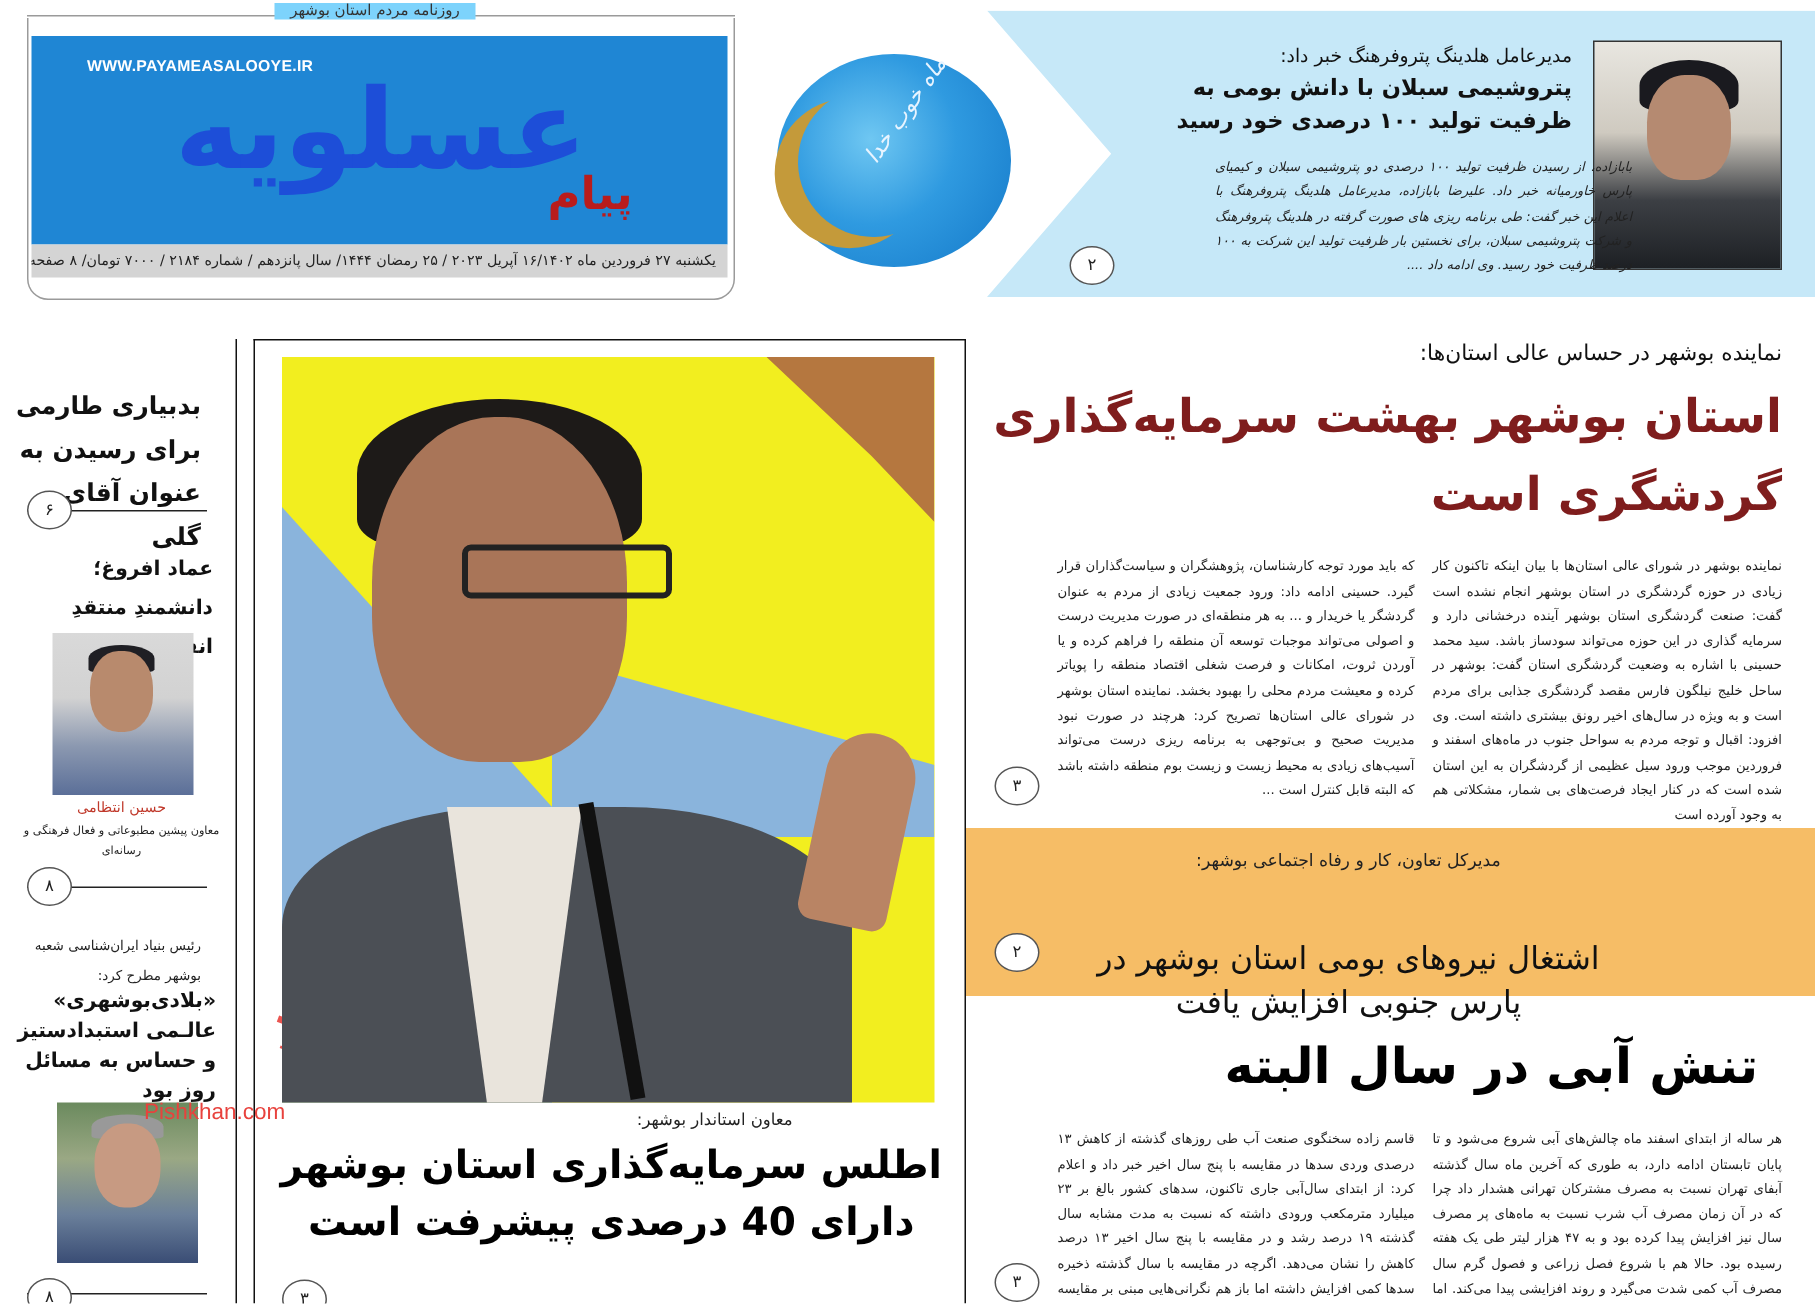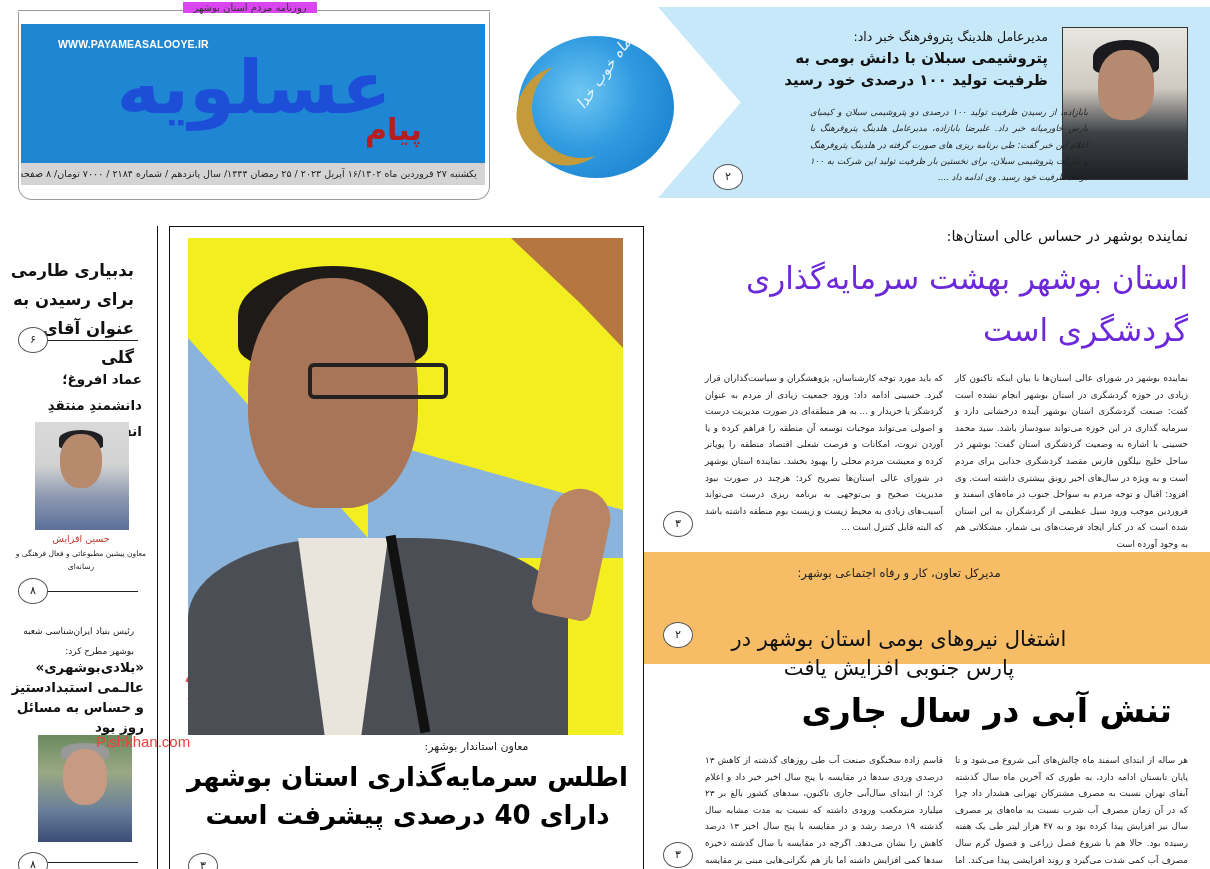--- a/index.html
+++ b/index.html
@@ -4,21 +4,21 @@
 <style>
   * { box-sizing: border-box; margin: 0; padding: 0; }
   html, body { width: 1210px; height: 869px; overflow: hidden; background: #ffffff; }
   body { position: relative; font-family: "DejaVu Sans", sans-serif; color: #111; direction: rtl; }
 
   .abs { position: absolute; }
 
   
   .masthead-frame { left: 18px; top: 12px; width: 472px; height: 188px; border: 1px solid #9a9a9a; border-top: none; border-radius: 0 0 14px 14px; }
   .masthead-tagline { left: 0; top: 2px; width: 500px; text-align: center; font-size: 10px; color: #333; }
-  .masthead-tagline span { background: #d946ef; padding: 0 10px; }
+  .masthead-tagline span { background: #7dd3fc; padding: 0 10px; }
   .masthead-topline { left: 18px; top: 10px; width: 472px; height: 1px; background: #9a9a9a; }
   .logo-box { left: 21px; top: 24px; width: 464px; height: 139px; background: #1f86d4; overflow: hidden; }
   .logo-url { left: 58px; top: 38px; font-family: "Liberation Sans", sans-serif; font-weight: bold; font-size: 10.5px; color: #fff; direction: ltr; letter-spacing: 0.2px; }
   .logo-text { left: 30px; top: 42px; width: 448px; text-align: center; font-family: "DejaVu Sans", sans-serif; font-weight: bold; font-size: 74px; line-height: 90px; color: #1d4ed8; letter-spacing: -2px; }
   .logo-sub { left: 365px; top: 112px; font-family: "DejaVu Sans", sans-serif; font-weight: bold; font-size: 30px; color: #b91c1c; }
   .dateline { left: 21px; top: 163px; width: 464px; height: 22px; background: #d4d4d4; font-size: 9.5px; line-height: 22px; padding-right: 8px; color: #222; white-space: nowrap; overflow: hidden; }
 
   
   .emblem { left: 518px; top: 36px; width: 156px; height: 142px; border-radius: 50%; background: radial-gradient(circle at 40% 40%, #6fc7f2 0%, #2f9ae0 45%, #1478c8 100%); }
   .crescent { left: 532px; top: 58px; width: 100px; height: 100px; border-radius: 50%; box-shadow: -14px 10px 0 0 #c49a3a; transform: rotate(10deg); }
@@ -65,21 +65,21 @@
   .center-photo .head { position: absolute; left: 60px; top: 40px; width: 170px; height: 230px; background: #a97558; border-radius: 48% 48% 42% 42%; }
   .center-photo .hair { position: absolute; left: 50px; top: 28px; width: 190px; height: 100px; background: #1d1a18; border-radius: 50% 50% 20% 20%; }
   .center-photo .glasses { position: absolute; left: 120px; top: 125px; width: 140px; height: 36px; border: 4px solid #222; border-radius: 6px; }
   .center-photo .hand { position: absolute; left: 355px; top: 250px; width: 60px; height: 130px; background: #b98464; border-radius: 30px 30px 10px 10px; transform: rotate(12deg); }
   .center-photo .mic { position: absolute; left: 215px; top: 296px; width: 10px; height: 200px; background: #111; transform: rotate(-10deg); }
   .center-kicker { left: 169px; top: 740px; width: 475px; text-align: center; font-size: 11px; color: #222; padding-left: 140px; }
   .center-title { left: 180px; top: 758px; width: 455px; text-align: center; font-size: 26px; font-weight: bold; line-height: 38px; color: #000; }
 
   
   .main-kicker { left: 660px; top: 228px; width: 528px; text-align: right; font-size: 14.5px; color: #111; }
-  .main-title { left: 660px; top: 252px; width: 528px; font-size: 31px; font-weight: normal; line-height: 52px; color: #6d28d9; }
+  .main-title { left: 660px; top: 252px; width: 528px; font-size: 31px; font-weight: bold; line-height: 52px; color: #7f1d1d; }
   .main-body-r { left: 955px; top: 370px; width: 233px; text-align: justify; font-size: 8.8px; line-height: 16.6px; color: #222; }
   .main-body-l { left: 705px; top: 370px; width: 238px; text-align: justify; font-size: 8.8px; line-height: 16.6px; color: #222; }
 
   
   .orange-box { left: 644px; top: 552px; width: 566px; height: 112px; background: #f6bd66; }
   .orange-kicker { left: 644px; top: 566px; width: 440px; text-align: center; font-size: 11.5px; color: #222; padding-left: 70px; }
   .orange-title { left: 644px; top: 585px; width: 440px; text-align: center; font-size: 21px; font-weight: normal; line-height: 29px; color: #111; padding-left: 70px; margin-top: 40px; }
 
   
   .water-title { left: 660px; top: 684px; width: 512px; text-align: right; font-size: 33px; font-weight: bold; line-height: 54px; color: #000; }
@@ -115,21 +115,21 @@
 <div class="abs left-col-rule"></div>
 <div class="abs left-h1">بدبیاری طارمی برای رسیدن به عنوان آقای گلی</div>
 <div class="abs sep-line" style="left:18px;top:340px;width:120px;"></div>
 <div class="abs page-circle" style="left:18px;top:327px;">۶</div>
 
 <div class="abs left-h2">عماد افروغ؛ دانشمندِ منتقدِ انقلابی!</div>
 <div class="abs left-photo1">
     <div class="hair"></div>
     <div class="head"></div>
   </div>
-<div class="abs left-caption-name">حسین افزایش</div>
+<div class="abs left-caption-name">حسین انتظامی</div>
 <div class="abs left-caption-role">معاون پیشین مطبوعاتی و فعال فرهنگی و رسانه‌ای</div>
 <div class="abs sep-line" style="left:18px;top:591px;width:120px;"></div>
 <div class="abs page-circle" style="left:18px;top:578px;">۸</div>
 
 <div class="abs left-kicker3">رئیس بنیاد ایران‌شناسی شعبه بوشهر مطرح کرد:</div>
 <div class="abs left-h3">«بلادی‌بوشهری» عالـمی استبدادستیز و حساس به مسائل روز بود</div>
 <div class="abs left-photo2">
     <div class="hair"></div>
     <div class="head"></div>
   </div>
@@ -160,16 +160,16 @@
 <div class="abs main-title">استان بوشهر بهشت سرمایه‌گذاری گردشگری است</div>
 <div class="abs main-body-r">نماینده بوشهر در شورای عالی استان‌ها با بیان اینکه تاکنون کار زیادی در حوزه گردشگری در استان بوشهر انجام نشده است گفت: صنعت گردشگری استان بوشهر آینده درخشانی دارد و سرمایه گذاری در این حوزه می‌تواند سودساز باشد. سید محمد حسینی با اشاره به وضعیت گردشگری استان گفت: بوشهر در ساحل خلیج نیلگون فارس مقصد گردشگری جذابی برای مردم است و به ویژه در سال‌های اخیر رونق بیشتری داشته است. وی افزود: اقبال و توجه مردم به سواحل جنوب در ماه‌های اسفند و فروردین موجب ورود سیل عظیمی از گردشگران به این استان شده است که در کنار ایجاد فرصت‌های بی شمار، مشکلاتی هم به وجود آورده است</div>
 <div class="abs main-body-l">که باید مورد توجه کارشناسان، پژوهشگران و سیاست‌گذاران قرار گیرد. حسینی ادامه داد: ورود جمعیت زیادی از مردم به عنوان گردشگر یا خریدار و ... به هر منطقه‌ای در صورت مدیریت درست و اصولی می‌تواند موجبات توسعه آن منطقه را فراهم کرده و یا آوردن ثروت، امکانات و فرصت شغلی اقتصاد منطقه را پویاتر کرده و معیشت مردم محلی را بهبود بخشد. نماینده استان بوشهر در شورای عالی استان‌ها تصریح کرد: هرچند در صورت نبود مدیریت صحیح و بی‌توجهی به برنامه ریزی درست می‌تواند آسیب‌های زیادی به محیط زیست و زیست بوم منطقه داشته باشد که البته قابل کنترل است ...</div>
 <div class="abs page-circle" style="left:663px;top:511px;">۳</div>
 
 <div class="abs orange-box"></div>
 <div class="abs orange-kicker">مدیرکل تعاون، کار و رفاه اجتماعی بوشهر:</div>
 <div class="abs orange-title">اشتغال نیروهای بومی استان بوشهر در پارس جنوبی افزایش یافت</div>
 <div class="abs page-circle" style="left:663px;top:622px;">۲</div>
 
-<div class="abs water-title">تنش آبی در سال جاری</div>
+<div class="abs water-title">تنش آبی در سال البته</div>
 <div class="abs water-body-r">هر ساله از ابتدای اسفند ماه چالش‌های آبی شروع می‌شود و تا پایان تابستان ادامه دارد، به طوری که آخرین ماه سال گذشته آبفای تهران نسبت به مصرف مشترکان تهرانی هشدار داد چرا که در آن زمان مصرف آب شرب نسبت به ماه‌های پر مصرف سال نیز افزایش پیدا کرده بود و به ۴۷ هزار لیتر طی یک هفته رسیده بود. حالا هم با شروع فصل زراعی و فصول گرم سال مصرف آب کمی شدت می‌گیرد و روند افزایشی پیدا می‌کند. اما موضوع به همین جا ختم نمی‌شود چرا که</div>
 <div class="abs water-body-l">قاسم زاده سخنگوی صنعت آب طی روزهای گذشته از کاهش ۱۳ درصدی وردی سدها در مقایسه با پنج سال اخیر خبر داد و اعلام کرد: از ابتدای سال‌آبی جاری تاکنون، سدهای کشور بالغ بر ۲۳ میلیارد مترمکعب ورودی داشته که نسبت به مدت مشابه سال گذشته ۱۹ درصد رشد و در مقایسه با پنج سال اخیر ۱۳ درصد کاهش را نشان می‌دهد. اگرچه در مقایسه با سال گذشته ذخیره سدها کمی افزایش داشته اما باز هم نگرانی‌هایی مبنی بر مقایسه آن ....</div>
 <div class="abs page-circle" style="left:663px;top:842px;">۳</div>
 
 </body></html>

